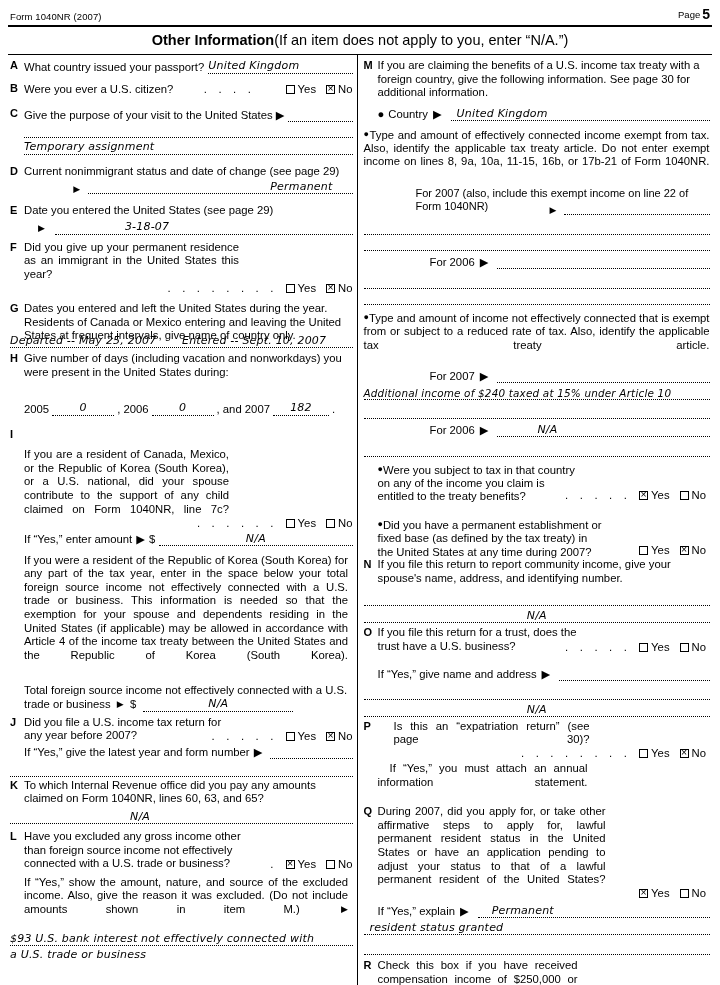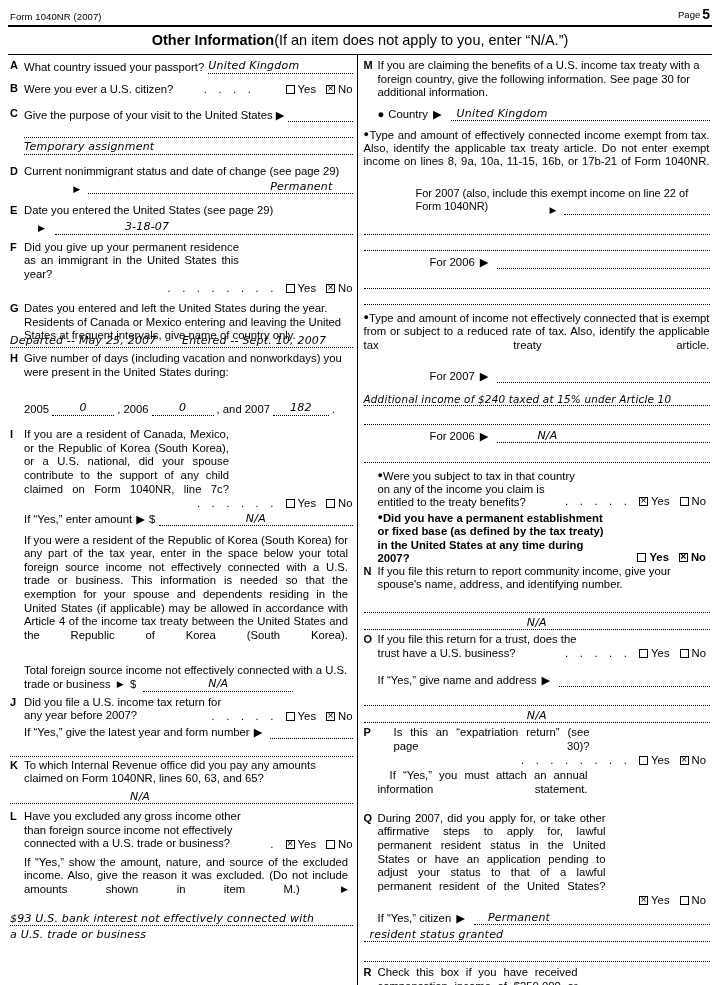--- a/index.html
+++ b/index.html
@@ -216,21 +216,21 @@
             </span>
             <span class="lbl">.</span>
           </div>
         </div>
       </div>
       <div class="spacer10"></div>
 
       <div class="item">
         <div class="ltr">I</div>
         <div class="itxt">
-          <div class="just" style="width:205px;">If you are a resident of Canada, Mexico, or the Republic of Korea (South Korea), or a U.S. national, did your spouse contribute to the support of any child claimed on Form 1040NR, line 7c?</div>
+          <div class="just" style="width:205px;margin-top:20px;">If you are a resident of Canada, Mexico, or the Republic of Korea (South Korea), or a U.S. national, did your spouse contribute to the support of any child claimed on Form 1040NR, line 7c?</div>
         </div>
       </div>
       <div style="display:flex;justify-content:flex-end;align-items:baseline;margin-top:-15px;">
         <span class="lbl dots" style="font-size:11.3px;margin-right:8px;">.    .    .    .    .    .</span>
         <span class="ynwrap">
           <span class="cb"></span><span>Yes</span><span class="gap"></span><span class="cb"></span><span>No</span>
         </span>
       </div>
       <div class="row-line ind" style="margin-top:2px;">
         <span class="lbl">If “Yes,” enter amount</span>
@@ -364,21 +364,21 @@
       <div class="itxt just" style="margin-top:6px;width:346px;">
         <span class="bullet">●</span><span>Type and amount of income not effectively connected that is exempt from or subject to a reduced rate of tax. Also, identify the applicable tax treaty article.</span>
       </div>
 
       <div class="row-line" style="margin-top:2px;">
         <span style="width:66px;"></span>
         <span class="lbl">For 2007</span>
         <span class="lbl arrow" style="margin:0 5px;">▶</span>
         <span class="grow" style="height:14px;"></span>
       </div>
-      <div class="hwline" style="height:16px;margin-top:6px;">
+      <div class="hwline" style="height:16px;">
         <span class="hw" style="font-size:10.4px;">Additional income of $240 taxed at 15% under Article 10</span>
       </div>
       <div class="fline" style="margin-top:4px;"></div>
 
       <div class="row-line" style="margin-top:3px;">
         <span style="width:66px;"></span>
         <span class="lbl">For 2006</span>
         <span class="lbl arrow" style="margin:0 5px;">▶</span>
         <span class="grow" style="height:14px;">
           <span class="hw" style="left:40px;">N/A</span>
@@ -393,21 +393,21 @@
           </div>
         </div>
         <div style="display:flex;justify-content:flex-end;align-items:baseline;margin-top:-15px;margin-right:4px;">
           <span class="lbl dots" style="font-size:11.3px;margin-right:8px;">.     .     .     .     .</span>
           <span class="ynwrap">
             <span class="cb x"></span><span>Yes</span><span class="gap"></span><span class="cb"></span><span>No</span>
           </span>
         </div>
       </div>
 
-      <div class="ind" style="margin-top:4px;font-weight:bold;">
+      <div class="ind" style="margin-top:17px;">
         <div style="width:228px;font-size:11.3px;line-height:13.6px;">
           <span class="bullet">●</span><span>Did you have a permanent establishment or fixed base (as defined by the tax treaty) in the United States at any time during 2007?</span>
         </div>
         <div style="display:flex;justify-content:flex-end;align-items:baseline;margin-top:-15px;margin-right:4px;">
           <span class="ynwrap">
             <span class="cb"></span><span>Yes</span><span class="gap"></span><span class="cb x"></span><span>No</span>
           </span>
         </div>
       </div>
 
@@ -463,21 +463,21 @@
         <div class="itxt">
           <div class="just" style="width:228px;">During 2007, did you apply for, or take other affirmative steps to apply for, lawful permanent resident status in the United States or have an application pending to adjust your status to that of a lawful permanent resident of the United States?</div>
         </div>
       </div>
       <div style="display:flex;justify-content:flex-end;align-items:baseline;margin-top:-15px;margin-right:4px;">
         <span class="ynwrap">
           <span class="cb x"></span><span>Yes</span><span class="gap"></span><span class="cb"></span><span>No</span>
         </span>
       </div>
       <div class="row-line ind" style="margin-top:3px;">
-        <span class="lbl">If “Yes,” citizen</span>
+        <span class="lbl">If “Yes,” explain</span>
         <span class="lbl arrow" style="margin:0 5px;">▶</span>
         <span class="grow" style="height:15px;">
           <span class="hw" style="left:14px;">Permanent</span>
         </span>
       </div>
       <div class="hwline" style="height:16px;">
         <span class="hw" style="left:6px;">resident status granted</span>
       </div>
       <div class="fline" style="margin-top:5px;"></div>
 

